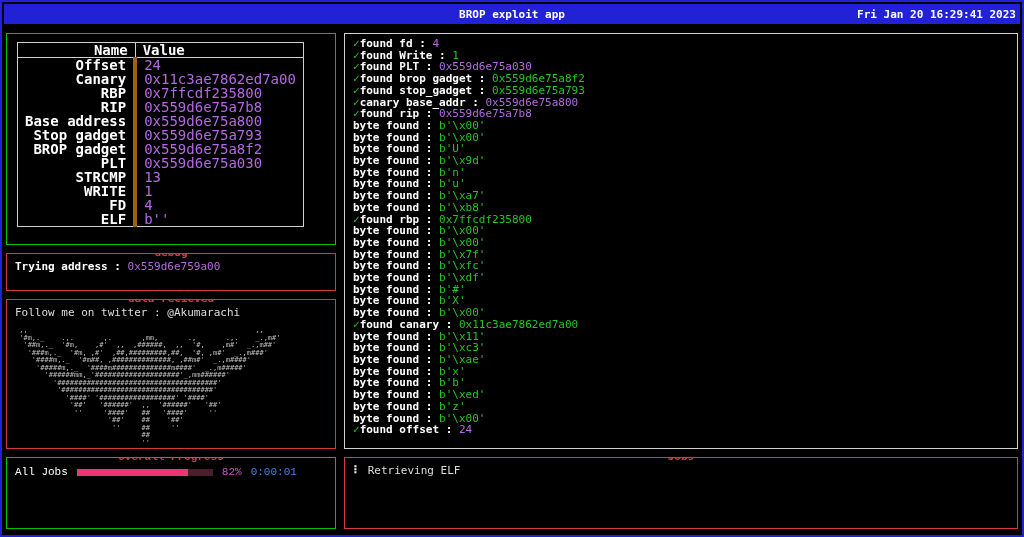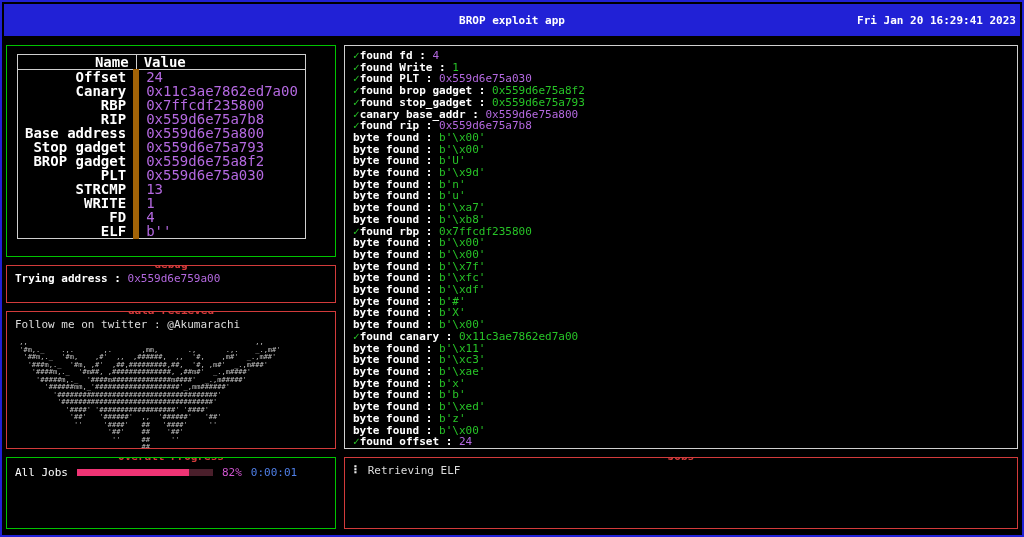--- a/index.html
+++ b/index.html
@@ -4,21 +4,21 @@
 <style>
   * { margin:0; padding:0; box-sizing:border-box; }
   html,body { width:1024px; height:537px; background:#000; overflow:hidden; }
   body {
     font-family:"DejaVu Sans Mono", monospace;
     font-size:11px; color:var(--text,#dcdcdc);
     border:2px solid var(--blue,#2121d6);
     display:flex; flex-direction:column;
   }
   .topbar {
-    height:32px; background:var(--blue,#2121d6); margin:2px;
+    height:20px; background:var(--blue,#2121d6); margin:2px;
     display:flex; align-items:center; position:relative; flex:0 0 auto;
   }
   .topbar-title {
     position:absolute; left:50%; transform:translateX(-50%);
     color:#fff; font-weight:bold; white-space:nowrap;
   }
   .topbar-clock { margin-left:auto; color:#fff; font-weight:bold; padding-right:4px; white-space:nowrap; }
   .main { flex:1; display:flex; gap:8px; padding:7px 4px 6px 4px; min-height:0; }
   .col-left { width:330px; flex:0 0 330px; display:flex; flex-direction:column; gap:8px; min-height:0; }
   .col-right { flex:1; display:flex; flex-direction:column; gap:8px; min-width:0; min-height:0; }
@@ -27,30 +27,30 @@
   .panel.red { border-color:var(--red,#d23b3b); }
   .panel.gray { border-color:var(--gray,#d0d0d0); }
   .panel-title {
     position:absolute; top:-8px; left:50%; transform:translateX(-50%);
     background:#000; padding:0 5px; color:var(--red,#d23b3b);
     font-weight:bold; white-space:nowrap; line-height:14px;
   }
   .values-panel { height:212px; flex:0 0 212px; }
   .debug-panel { height:38px; flex:0 0 38px; }
   .data-panel { flex:1; min-height:0; }
-  .progress-panel { height:72px; flex:0 0 72px; }
+  .progress-panel { height:72px; flex:0 0 72px;font-family:Liberation Mono, monospace; }
   .log-panel { flex:1; min-height:0; padding:4px 8px; }
   .jobs-panel { height:72px; flex:0 0 72px; }
 
   table.vtable { border-collapse:collapse; border:1px solid #cfcfcf; font-size:14px; margin:2px 0 0 2px; }
   .vtable th, .vtable td { padding:0 7px; line-height:14px; white-space:nowrap; }
   .vtable th { color:#fff; font-weight:bold; border-bottom:1px solid #cfcfcf; }
   .vtable th:first-child { text-align:right; border-right:1px solid #cfcfcf; }
   .vtable th:last-child { text-align:left; }
-  .vtable td.cell-name { text-align:right; color:#fff; font-weight:bold; border-right:6px solid #a16207; }
+  .vtable td.cell-name { text-align:right; color:#fff; font-weight:bold; border-right:4px solid #a16207; }
   .vtable td.cell-value { text-align:left; color:var(--purple,#b469e0); }
 
   .line { white-space:pre; line-height:14px; }
   .bold { color:#fff; font-weight:bold; }
   .purple { color:var(--purple,#b469e0); }
   .green { color:var(--vgreen,#27c427); }
   .vgreen { color:var(--vgreen,#27c427); }
   .magenta { color:var(--magenta,#d055d0);text-align:right; }
   .timeblue { color:var(--timeblue,#4f7fe8); }
 

